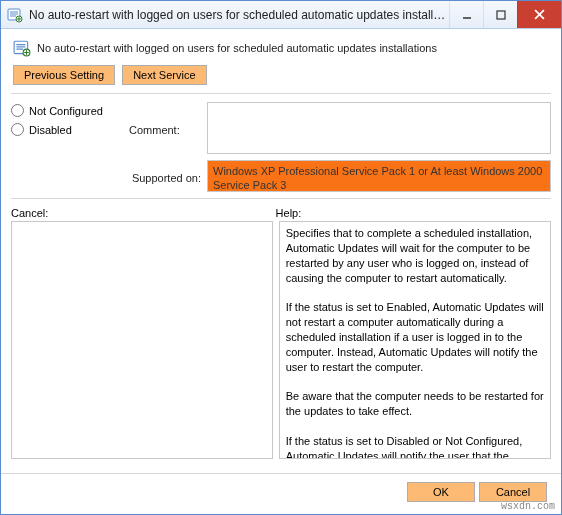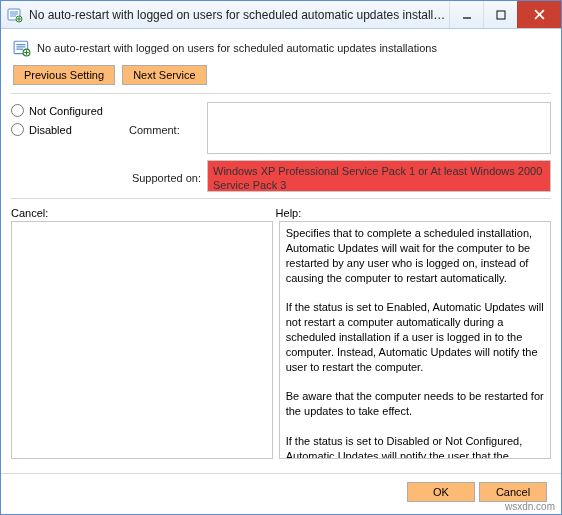--- a/index.html
+++ b/index.html
@@ -114,21 +114,21 @@
     resize: none;
     font-family: inherit;
     font-size: 11px;
     padding: 2px 4px;
     height: 52px;
     overflow-y: scroll;
   }
   .supportedBox {
     flex: 1;
     border: 1px solid #c8c8c8;
-    background: #ef4444;
+    background: #f97316;
     font-size: 11px;
     padding: 3px 5px;
     height: 32px;
     overflow-y: scroll;
     color: #333;
     line-height: 1.3;
   }
 
   .midlabels {
     display: flex;
@@ -163,20 +163,21 @@
   }
   .footer .btn { width: 68px; text-align:center; }
 
   .watermark {
     position: absolute;
     right: 6px;
     bottom: 2px;
     font-size: 10px;
     color: #888;
     pointer-events: none;
+    font-family: Liberation Mono, monospace;
   }
   body { position: relative; }
 
   
   ::-webkit-scrollbar { width: 14px; }
   ::-webkit-scrollbar-track { background: #f0f0f0; }
   ::-webkit-scrollbar-thumb { background: #cdcdcd; border:1px solid #aaa; }
   ::-webkit-scrollbar-button { background:#f0f0f0; height:14px; border:1px solid #ccc;}
 </style>
 </head>

